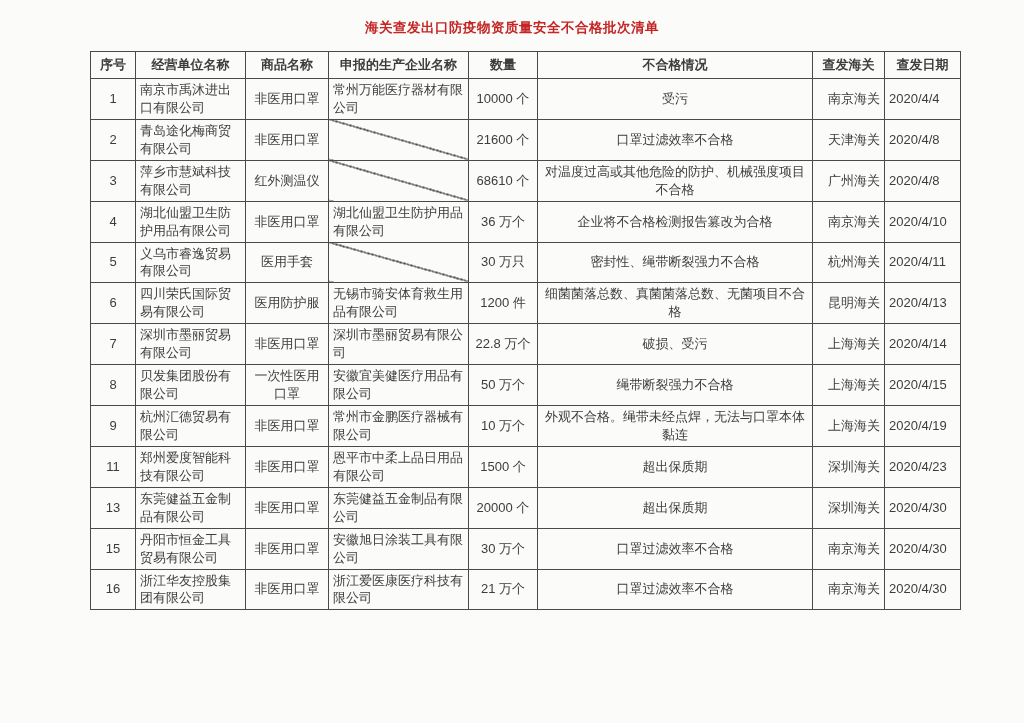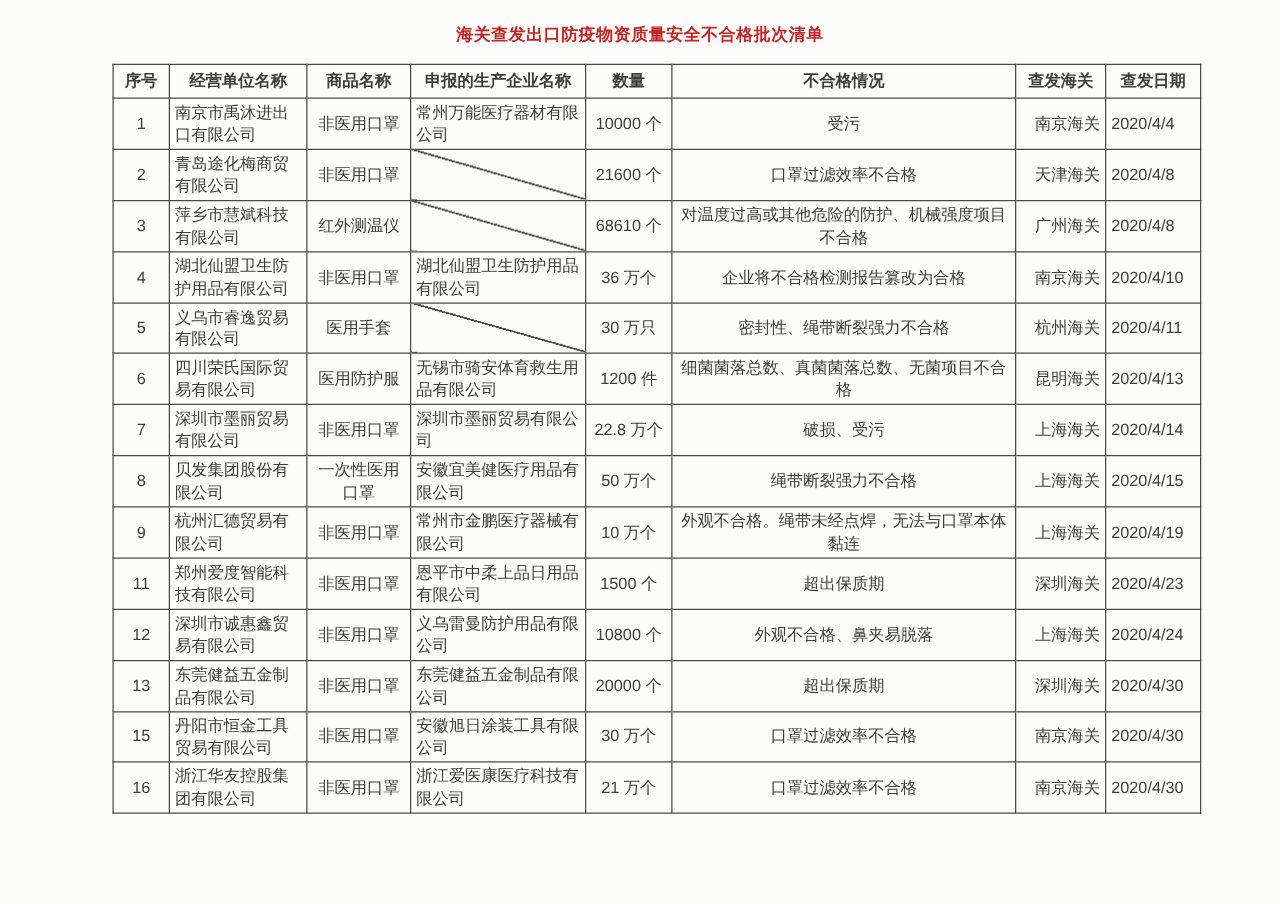--- a/index.html
+++ b/index.html
@@ -198,30 +198,20 @@
           <td class="col-no">11</td>
           <td class="col-company">郑州爱度智能科技有限公司</td>
           <td class="col-product">非医用口罩</td>
           <td class="col-manufacturer">恩平市中柔上品日用品有限公司</td>
           <td class="col-quantity">1500 个</td>
           <td class="col-issue">超出保质期</td>
           <td class="col-customs">深圳海关</td>
           <td class="col-date">2020/4/23</td>
         </tr>
         <tr>
-          <td class="col-no">12</td>
-          <td class="col-company">深圳市诚惠鑫贸易有限公司</td>
-          <td class="col-product">非医用口罩</td>
-          <td class="col-manufacturer">义乌雷曼防护用品有限公司</td>
-          <td class="col-quantity">10800 个</td>
-          <td class="col-issue">外观不合格、鼻夹易脱落</td>
-          <td class="col-customs">上海海关</td>
-          <td class="col-date">2020/4/24</td>
-        </tr>
-        <tr>
           <td class="col-no">13</td>
           <td class="col-company">东莞健益五金制品有限公司</td>
           <td class="col-product">非医用口罩</td>
           <td class="col-manufacturer">东莞健益五金制品有限公司</td>
           <td class="col-quantity">20000 个</td>
           <td class="col-issue">超出保质期</td>
           <td class="col-customs">深圳海关</td>
           <td class="col-date">2020/4/30</td>
         </tr>
         <tr>

